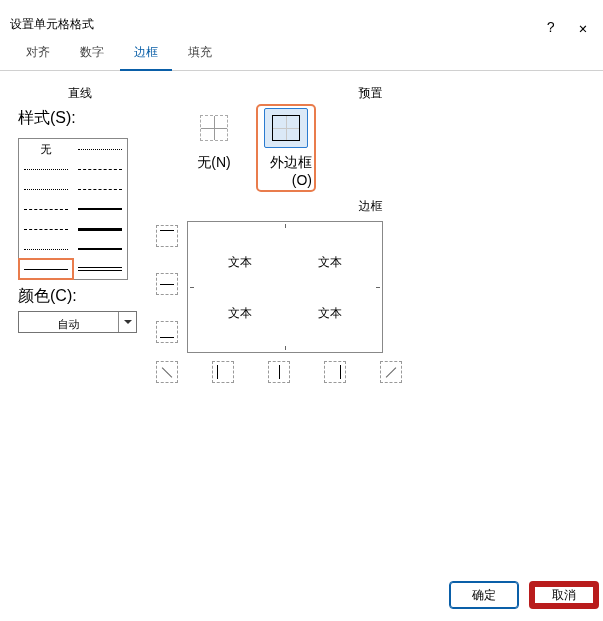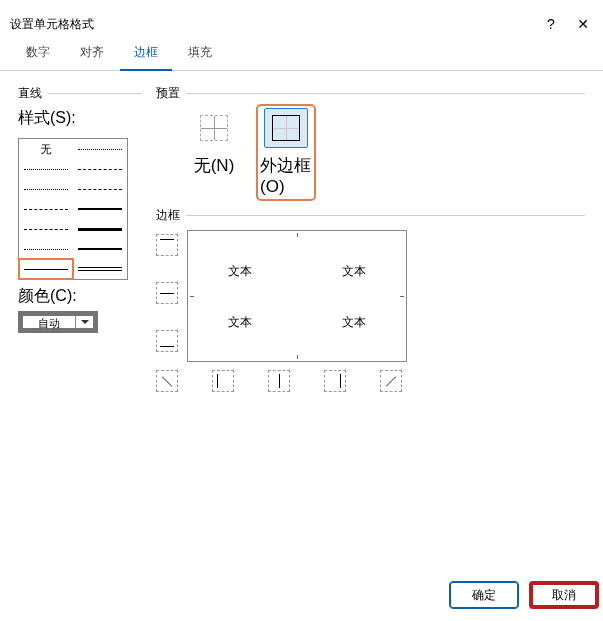--- a/index.html
+++ b/index.html
@@ -9,23 +9,23 @@
     font-size: 12px;
     background: #fff;
     color: #000;
     width: 603px;
     height: 621px;
     display: flex;
     flex-direction: column;
   }
   .titlebar {
     display: flex;
-    align-items: center;
     height: 32px;
     padding: 16px 4px 0 10px;
+    font-family: Liberation Mono, monospace;
   }
   .titlebar .title { flex: 1; font-size: 12px; }
   .titlebar .ctl {
     width: 32px; height: 24px;
     display: flex; align-items: center; justify-content: center;
     font-size: 14px; color: #000;
     cursor: pointer;
   }
   .tabs {
     display: flex;
@@ -57,20 +57,21 @@
     margin-top: 4px;
   }
   .group-line {
     width: 124px;
   }
   .group-header {
     display: flex; align-items: center;
     font-size: 12px;
     margin-bottom: 6px;
     color: #000;
+    flex-direction: column;
   }
   .group-header .line {
     flex: 1; height: 1px; background: #ccc; margin-left: 6px;
   }
   .style-label { font-size: 16px; margin-bottom: 9px; }
   .style-list {
     width: 110px;
     border: 1px solid #888;
     background: #fff;
     display: grid;
@@ -100,23 +101,23 @@
   .s-double { height: 4px; border-top: 1px solid #000; border-bottom: 1px solid #000; }
 
   .style-cell.highlighted {
     outline: 2px solid #e97c4c;
     outline-offset: -1px;
     z-index: 2;
   }
 
   .color-label { font-size: 16px; margin: 6px 0 4px 0; }
   .color-select {
-    width: 80px; height: 22px;
-    border: 5px solid #737373;
-    display: flex; align-items: flex-start;
+    width: 119px; height: 22px;
+    border: 1px solid #737373;
+    display: flex; align-items: flex-end;
     background: #fff;
   }
   .color-select .txt { flex: 1; text-align: center; font-size: 11px; }
   .color-select .dd {
     width: 18px; height: 100%;
     border-left: 1px solid #888;
     display: flex; align-items: center; justify-content: center;
   }
   .chev {
     width: 0; height: 0;
@@ -163,31 +164,32 @@
   .pi-outer .piconbox::after { top:50%; left:0; height:1px; width:100%; }
 
   .pi-inner .piconbox { border:1px dashed #aaa; }
   .pi-inner .piconbox::before,
   .pi-inner .piconbox::after {
     content:""; position:absolute; background:#000;
   }
   .pi-inner .piconbox::before { left:50%; top:0; width:1px; height:100%; }
   .pi-inner .piconbox::after { top:50%; left:0; height:1px; width:100%; }
 
-  .preset .label { font-size: 17px; margin-top: 6px; }
+  .preset .label { font-size: 14px; margin-top: 6px; }
 
   .preset.selected .icon {
     border: 1px solid #2a7bd0;
     background: #dbe9f7;
   }
   .preset.highlighted {
     outline: 2px solid #e97c4c;
     border-radius: 3px;
     padding: 2px;
     margin: -2px;
+    text-align: right;
   }
 
   .border-area {
     margin-top: 10px;
   }
   .border-grid {
     display: grid;
     grid-template-columns: 24px 1fr;
     grid-template-rows: auto 24px;
     gap: 4px;
@@ -207,21 +209,21 @@
   .bbtn.solid-top::after { content:""; position:absolute; left:3px; right:3px; top:4px; height:1px; background:#000; }
   .bbtn.solid-midh::after { content:""; position:absolute; left:3px; right:3px; top:50%; height:1px; background:#000; }
   .bbtn.solid-bottom::after { content:""; position:absolute; left:3px; right:3px; bottom:4px; height:1px; background:#000; }
   .bbtn.diag1::after { content:""; position:absolute; left:3px; right:3px; top:50%; height:1px; background:#666; transform:rotate(45deg); }
   .bbtn.solid-left::after { content:""; position:absolute; top:3px; bottom:3px; left:4px; width:1px; background:#000; }
   .bbtn.solid-midv::after { content:""; position:absolute; top:3px; bottom:3px; left:50%; width:1px; background:#000; }
   .bbtn.solid-right::after { content:""; position:absolute; top:3px; bottom:3px; right:4px; width:1px; background:#000; }
   .bbtn.diag2::after { content:""; position:absolute; left:3px; right:3px; top:50%; height:1px; background:#666; transform:rotate(-45deg); }
 
   .preview {
-    width: 220px; height: 132px;
+    width: 196px; height: 132px;
     border: 1px solid #888;
     position: relative;
     margin-left: 3px;
     text-align: center;
   }
   .preview .tick {
     position: absolute; background: #666;
   }
   .tick.t { width:1px; height:4px; }
   .tick.l { height:1px; width:4px; }
@@ -243,21 +245,21 @@
 
   .footer {
     border-top: 0;
     padding: 12px 4px;
     display: flex;
     justify-content: flex-end;
     gap: 10px;
   }
   .btn {
     min-width: 70px; height: 28px;
-    border: 4px solid #b91c1c;
+    border: 6px solid #b91c1c;
     border-radius: 4px;
     background: #fff;
     font-size: 12px;
     cursor: pointer;
     display:flex; align-items:center; justify-content:center;
   }
   .btn.primary {
     border: 1px solid #0a5fa8;
     box-shadow: inset 0 0 0 1px #0a5fa8;
   }
@@ -265,22 +267,22 @@
 </head>
 <body>
 
 <div class="titlebar">
   <div class="title">设置单元格格式</div>
   <div class="ctl">?</div>
   <div class="ctl">✕</div>
 </div>
 
 <div class="tabs">
+  <div class="tab">对齐</div>
   <div class="tab">数字</div>
-  <div class="tab">对齐</div>
   <div class="tab active">边框</div>
   <div class="tab">填充</div>
 </div>
 
 <div class="content">
   <div class="row1">
 
     <div class="group-line">
       <div class="group-header">
         <span>直线</span>

